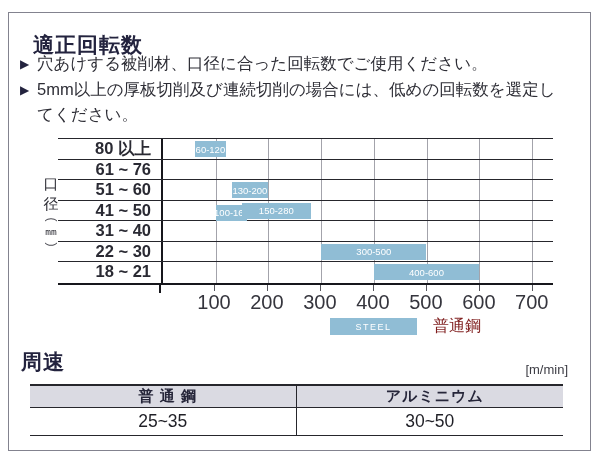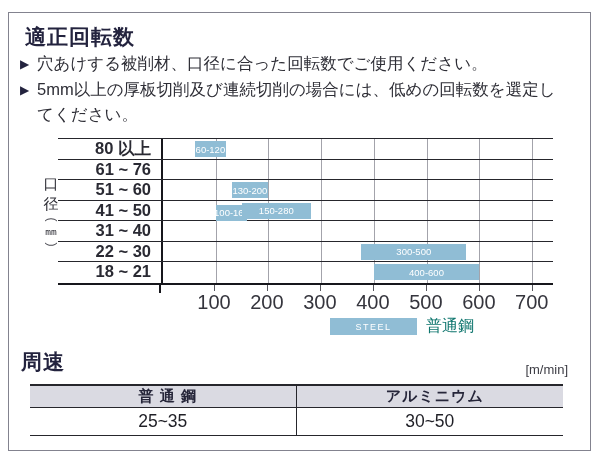--- a/index.html
+++ b/index.html
@@ -6,21 +6,21 @@
   body {
     width:600px; height:460px; position:relative; overflow:hidden;
     background:#ffffff;
     font-family:"Liberation Sans","DejaVu Sans",sans-serif;
   }
   .panel-border {
     position:absolute; left:8px; top:12px; width:583px; height:439px;
     border:1.5px solid #83838f; box-sizing:border-box; background:transparent;
   }
   .page-title {
-    position:absolute; left:21px; top:19px; margin:4px;
+    position:absolute; left:21px; top:19px; margin:12px;
     font-size:21px; font-weight:bold; color:#23233e; letter-spacing:1px;
   }
   .bullets {
     position:absolute; left:20px; top:51px; width:556px;
     font-size:16.5px; line-height:25px; color:#2e2e36;
   }
   .bullet { display:flex; }
   .bullet .marker { color:#23233e; font-size:12px; width:17px; flex:0 0 17px; padding-top:1px; }
   .bullet .btext { flex:1; max-width:530px; }
 
@@ -58,21 +58,21 @@
 
   .xticks { position:absolute; left:161px; top:291px; width:392px; height:18px; }
   .xtick { position:absolute; transform:translateX(-50%); font-size:20px; color:#35353d; }
   .xtickmark { position:absolute; width:1px; height:6px; top:-6px; background:#55555c; }
 
   .legend { position:absolute; left:330px; top:316px; display:flex; align-items:center; }
   .swatch {
     width:87px; height:17px; color:#ffffff; font-size:9px; letter-spacing:1.5px;
     display:flex; align-items:center; justify-content:center;
   }
-  .legend-label { margin-left:9px; font-size:16px; color:#0f766e; }
+  .legend-label { margin-left:16px; font-size:16px; color:#7f1d1d; }
   .axis-title { margin-left:22px; font-size:15.5px; color:#2e2e36; }
 
   
   .speed-title {
     position:absolute; left:21px; top:348px; margin:0;
     font-size:21px; font-weight:bold; color:#23233e; letter-spacing:1px;
   }
   .unit { position:absolute; left:448px; top:362px; width:120px; text-align:right; font-size:13px; color:#3c3c44; }
   .speed-table { position:absolute; left:30px; top:384px; width:533px; }
   .trow { display:flex; box-sizing:border-box; }
@@ -185,21 +185,21 @@
     <div class="crow">
       <div class="rlabel">22 ~ 30</div>
       <div class="rplot">
         <div class="grid" style="left: 13.5135%;"></div>
         <div class="grid" style="left: 27.027%;"></div>
         <div class="grid" style="left: 40.5405%;"></div>
         <div class="grid" style="left: 54.0541%;"></div>
         <div class="grid" style="left: 67.5676%;"></div>
         <div class="grid" style="left: 81.0811%;"></div>
         <div class="grid" style="left: 94.5946%;"></div>
-        <div class="bar" style="left: 40.5405%; width: 27.027%; background: rgb(144, 189, 213); margin-left: 40px;">
+        <div class="bar" style="left: 40.5405%; width: 27.027%; background: rgb(144, 189, 213);">
           <span>300-500</span>
         </div>
       </div>
     </div>
     <div class="crow">
       <div class="rlabel">18 ~ 21</div>
       <div class="rplot">
         <div class="grid" style="left: 13.5135%;"></div>
         <div class="grid" style="left: 27.027%;"></div>
         <div class="grid" style="left: 40.5405%;"></div>

